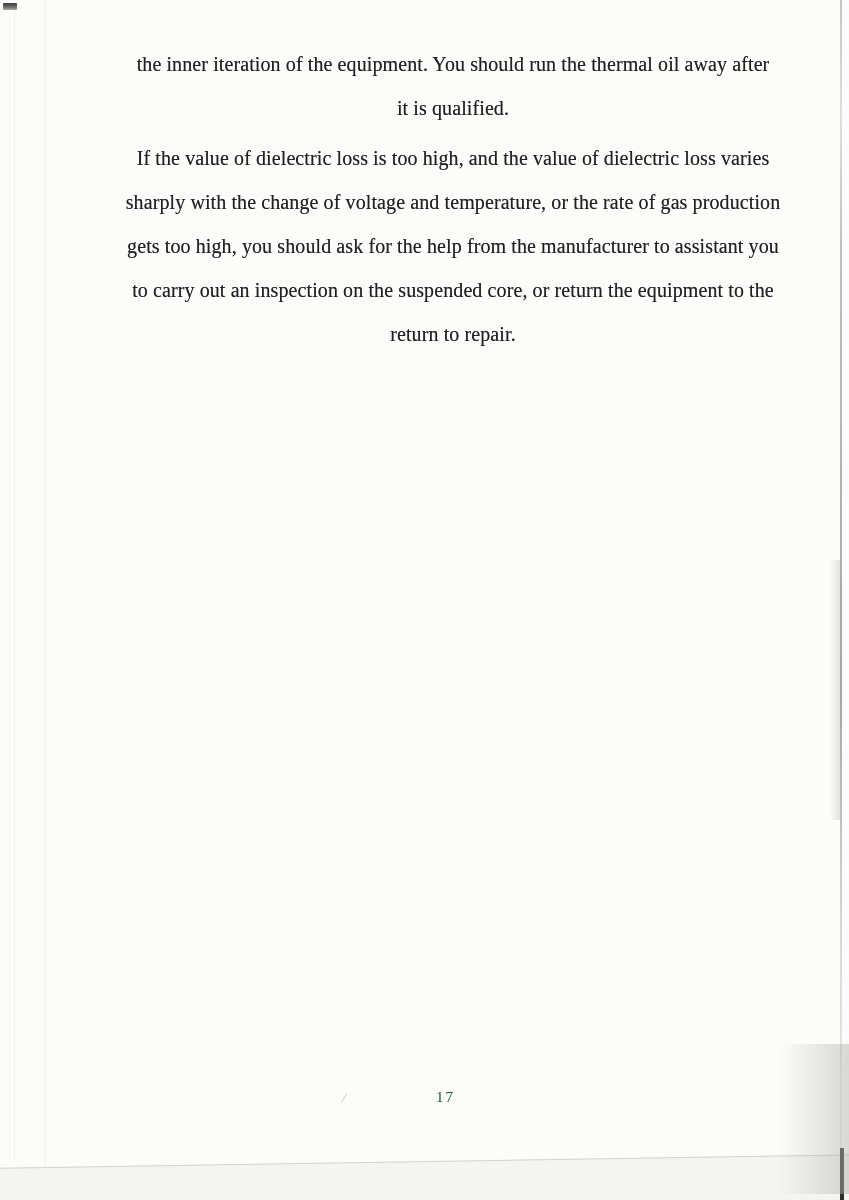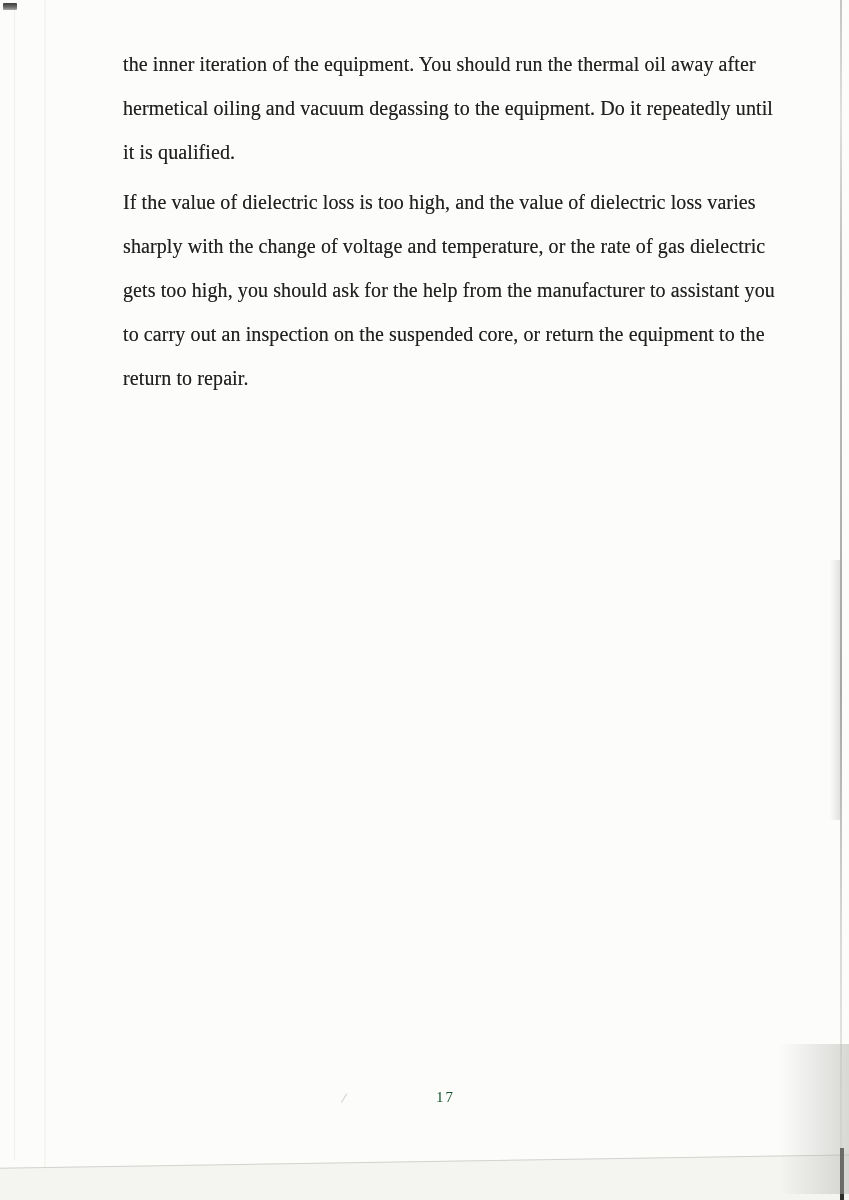--- a/index.html
+++ b/index.html
@@ -7,20 +7,21 @@
     padding: 0;
     background: #ffffff;
   }
   .page {
     position: relative;
     width: 849px;
     height: 1200px;
     background: #fcfcfb;
     overflow: hidden;
     font-family: "Liberation Serif", "DejaVu Serif", serif;
+    text-align: center;
   }
   
   .content {
     position: absolute;
     left: 123px;
     top: 42px;
     width: 660px;
   }
   .line {
     height: 44px;
@@ -140,24 +141,23 @@
   <div class="left-streak-1"></div>
   <div class="left-streak-2"></div>
   <div class="right-edge-line"></div>
   <div class="right-edge-blur"></div>
   <div class="paper-edge"></div>
   <div class="right-edge-dark"></div>
   <div class="corner-shade"></div>
 
   <div class="content">
     <div class="line">the inner iteration of the equipment. You should run the thermal oil away after</div>
-    <div class="line">hermetical oiling and vacuum degassing to the equipment. Do it repeatedly until</div>
     <div class="line">it is qualified.</div>
     <div class="line gap-before">If the value of dielectric loss is too high, and the value of dielectric loss varies</div>
-    <div class="line">sharply with the change of voltage and temperature, or the rate of gas dielectric</div>
+    <div class="line">sharply with the change of voltage and temperature, or the rate of gas production</div>
     <div class="line">gets too high, you should ask for the help from the manufacturer to assistant you</div>
     <div class="line">to carry out an inspection on the suspended core, or return the equipment to the</div>
     <div class="line">return to repair.</div>
   </div>
 
   <div class="margin-mark">/</div>
   <div class="page-number">17</div>
 
 </div>
 

